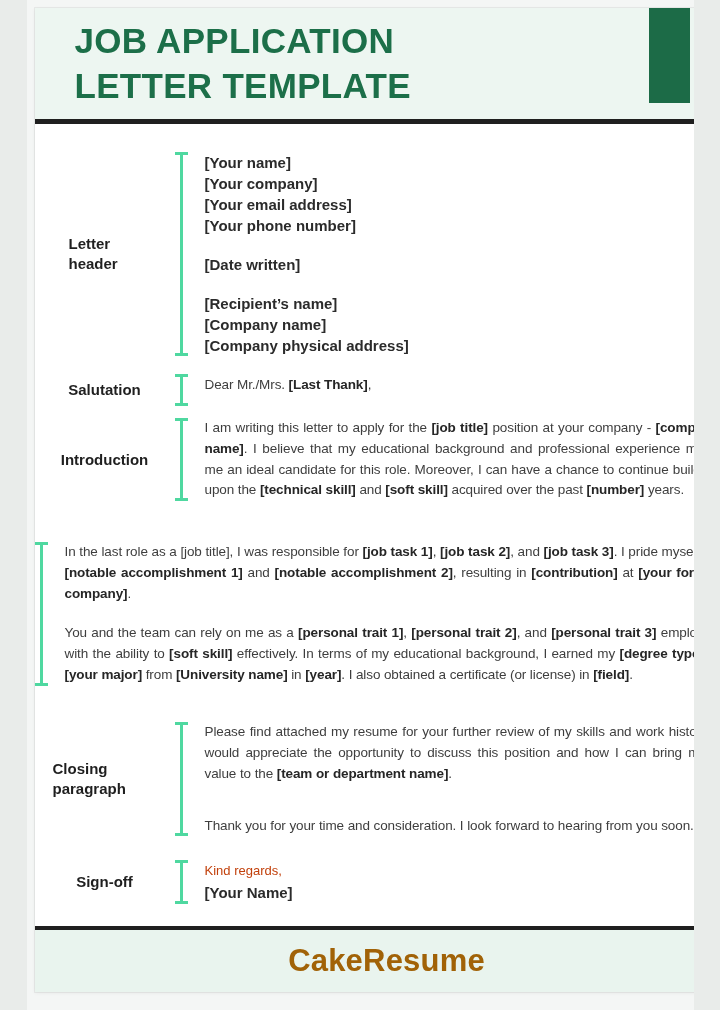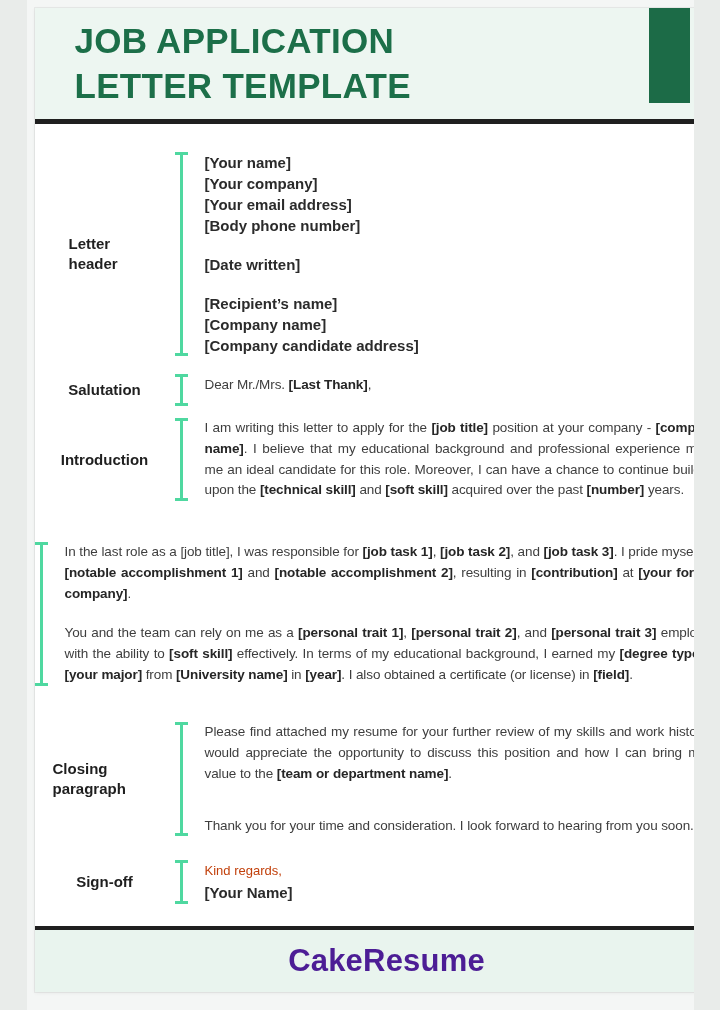--- a/index.html
+++ b/index.html
@@ -25,21 +25,21 @@
   }
   .page-title span { display:block; }
   .accent-bar { position:absolute; left:614px; top:0; width:41px; height:95px; background:#1c6b47; }
   .divider-top { position:absolute; top:111px; left:0; right:0; height:5px; background:#1f1f1f; }
   
   .divider-bottom { position:absolute; top:918px; left:0; right:0; height:4px; background:#1f1f1f; }
   .footer-strip {
     position:absolute; top:922px; left:0; right:0; height:62px; background:#e9f4ee;
     display:flex; align-items:center; justify-content:center;
   }
-  .logo { font-size:31px; font-weight:700; color:#4c1d95; letter-spacing:0.2px; }
+  .logo { font-size:31px; font-weight:700; color:#a16207; letter-spacing:0.2px; }
   
   .section { position:absolute; left:0; width:704px; display:flex; align-items:stretch; }
   .col-label {
     width:140px; flex:0 0 140px; display:flex; align-items:center; justify-content:center;
   }
   .col-label .lbl {
     font-size:15px; line-height:20px; font-weight:700; color:#1f1f1f; text-align:left;
     max-width:104px;
   }
   .col-label .lbl.narrow { max-width:72px; }
@@ -95,27 +95,27 @@
       <div class="col-label">
         <div class="lbl narrow">Letter header</div>
       </div>
       <div class="col-bracket">
         <div class="bracket"></div>
       </div>
       <div class="col-text">
         <div class="hdr-line">[Your name]</div>
         <div class="hdr-line">[Your company]</div>
         <div class="hdr-line">[Your email address]</div>
-        <div class="hdr-line">[Body phone number]</div>
+        <div class="hdr-line">[Your phone number]</div>
         <div class="group-gap"></div>
         <div class="hdr-line">[Date written]</div>
         <div class="group-gap"></div>
         <div class="hdr-line">[Recipient’s name]</div>
         <div class="hdr-line">[Company name]</div>
-        <div class="hdr-line">[Company candidate address]</div>
+        <div class="hdr-line">[Company physical address]</div>
       </div>
     </div>
 
     <div class="section" id="sec-salutation">
       <div class="col-label">
         <div class="lbl">Salutation</div>
       </div>
       <div class="col-bracket">
         <div class="bracket small"></div>
       </div>

